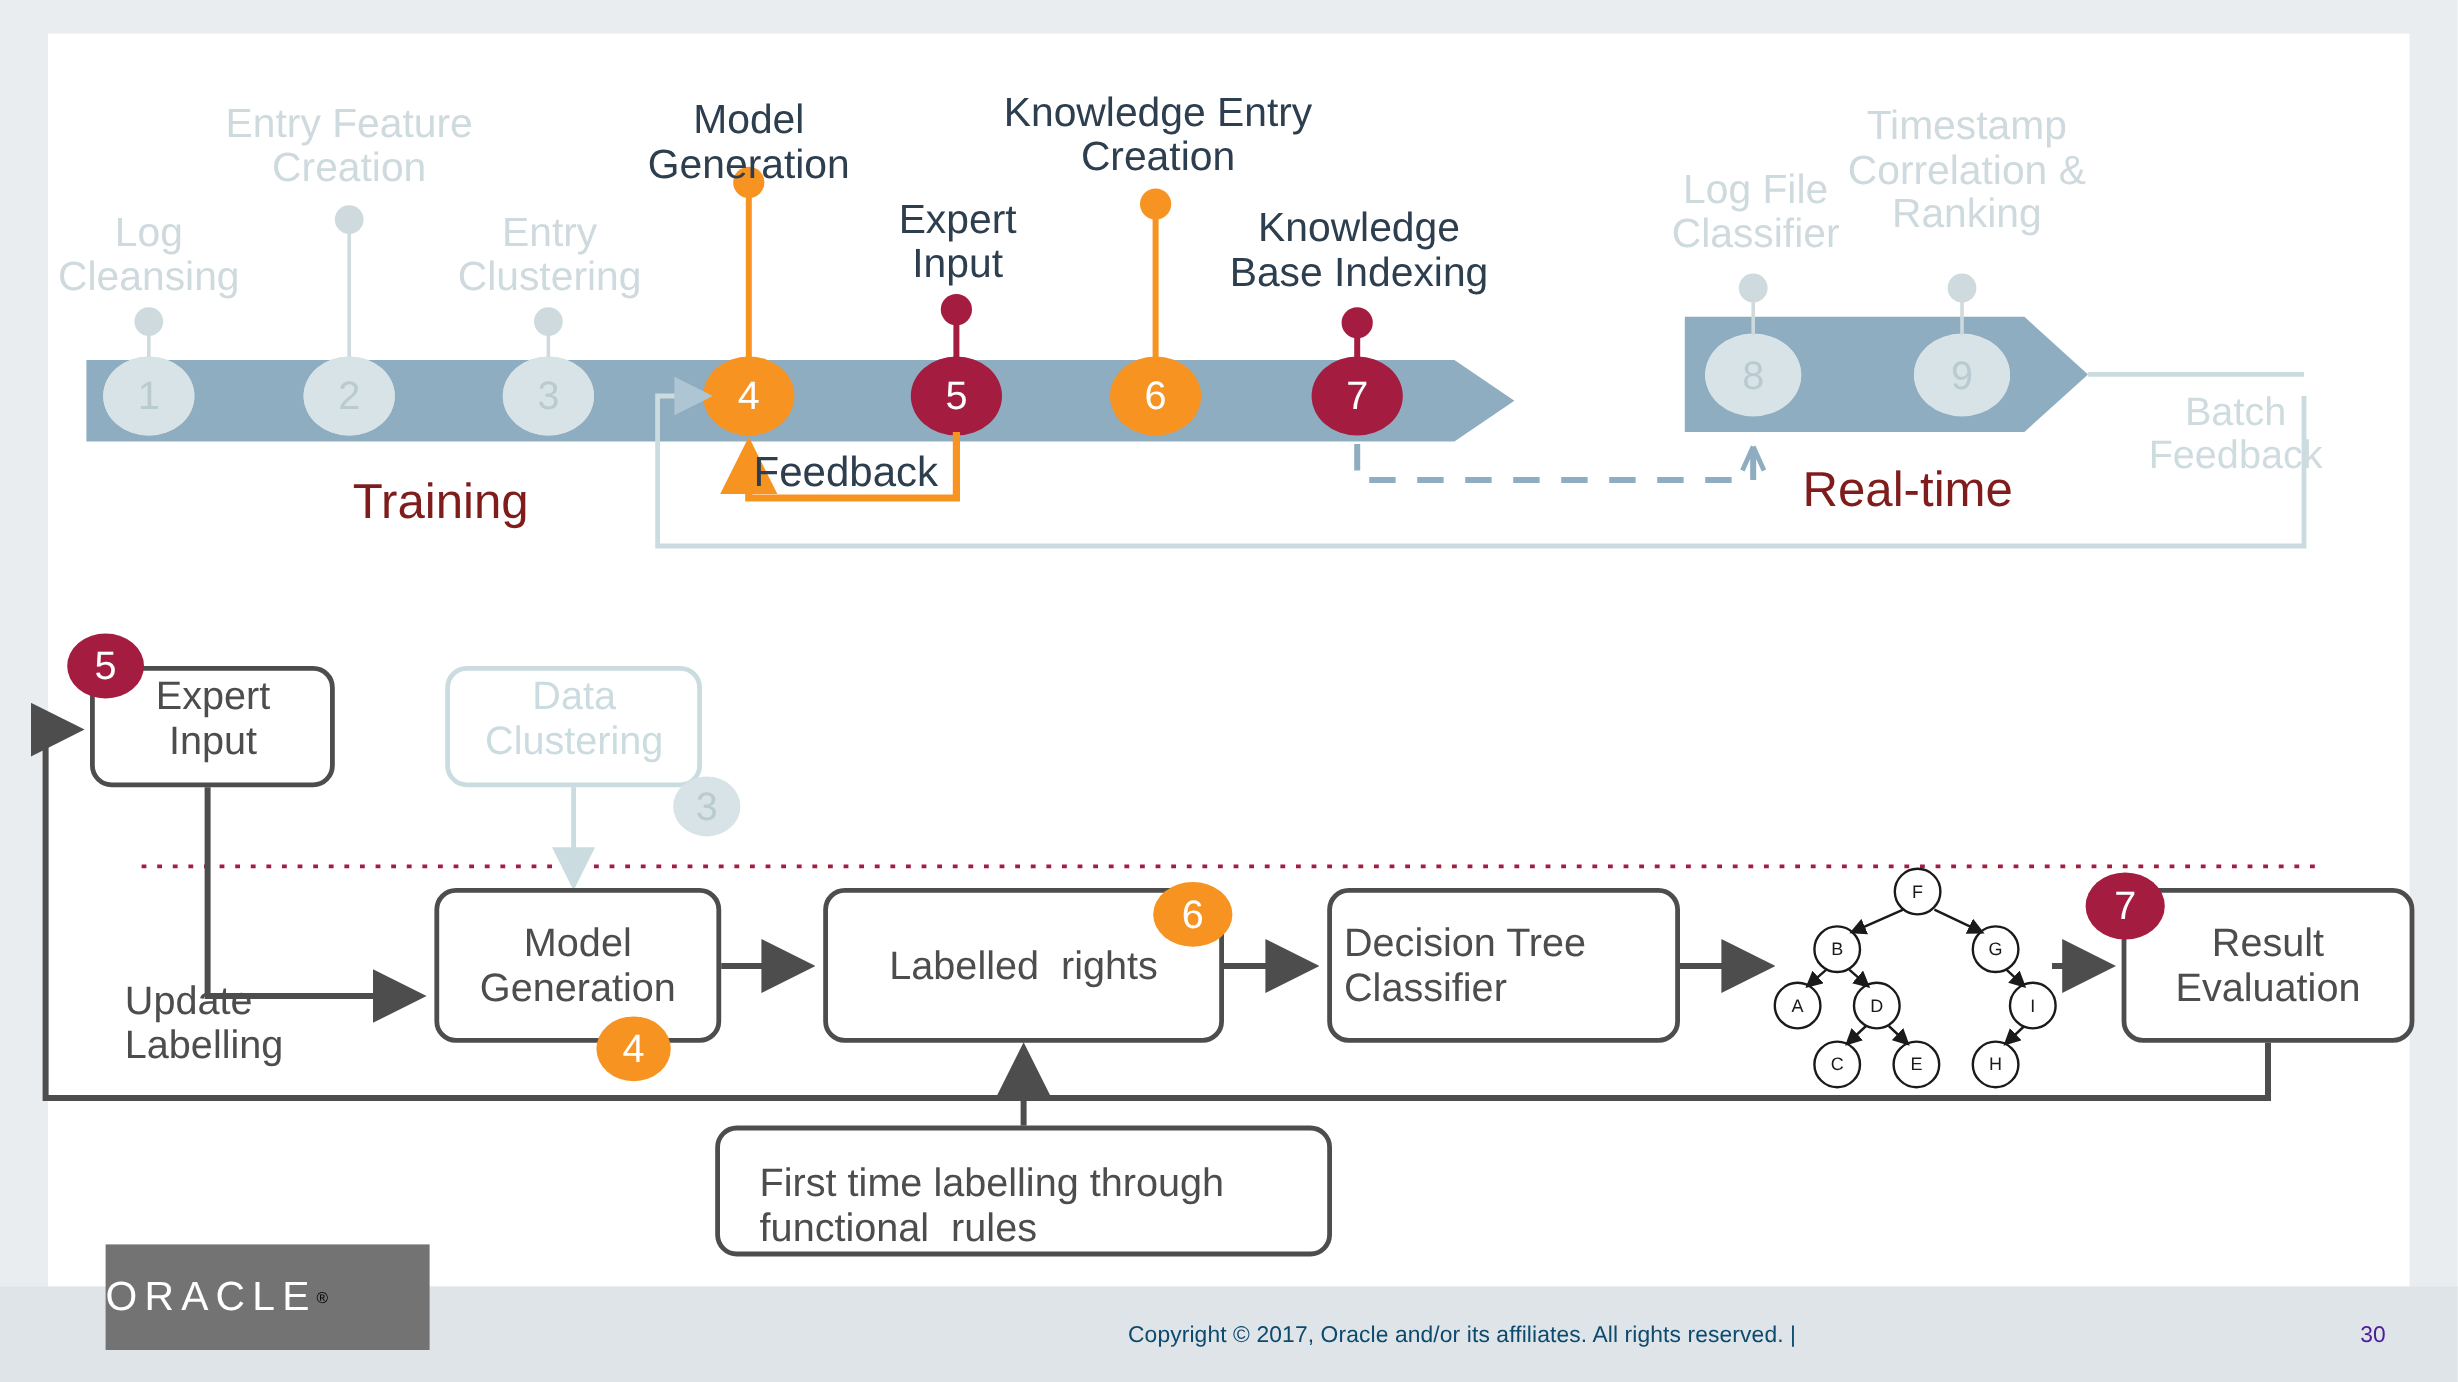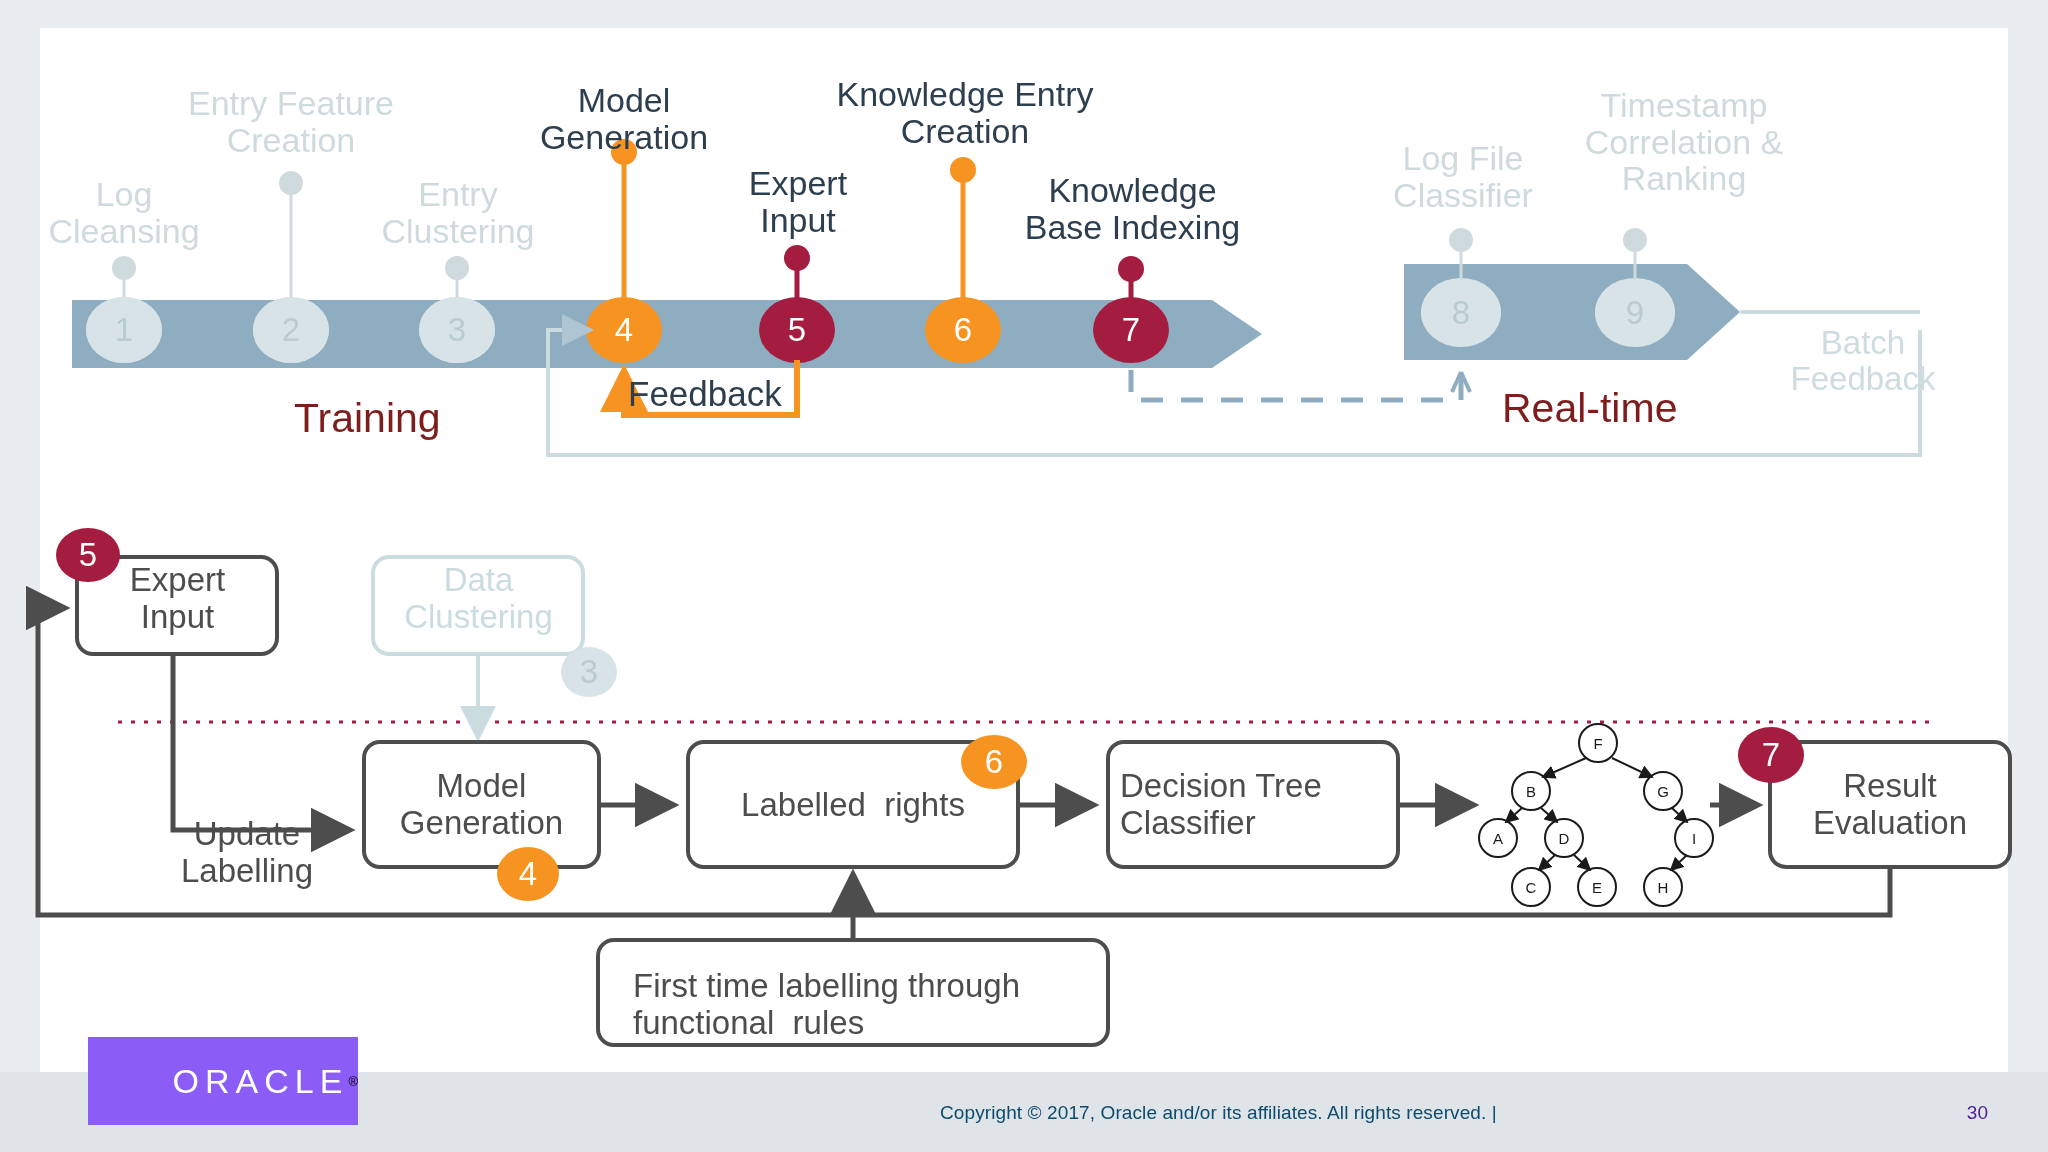--- a/index.html
+++ b/index.html
@@ -13,22 +13,22 @@
   #slide{
     position:absolute;left:40px;top:28px;width:1968px;height:1052px;
     background:#ffffff;
   }
   #footer{
     position:absolute;left:0;bottom:0;width:2048px;height:80px;
     background:#dfe4e8;
   }
   #oracle-logo{
     position:absolute;left:88px;bottom:27px;width:270px;height:88px;
-    background:#8b5cf6;
-    display:flex;align-items:center;justify-content:flex-end;
+    background:#737373;
+    display:flex;align-items:center;justify-content:flex-start;
   }
   #oracle-logo .wordmark{
     color:#fff;font-size:34px;letter-spacing:6px;font-weight:400;
     font-family:"Liberation Sans", sans-serif;
   }
   #oracle-logo .reg{font-size:13px;vertical-align:super;letter-spacing:0;}
   #copyright{
     position:absolute;left:940px;bottom:28px;
     font-size:19px;color:#0c4a6e;letter-spacing:0.1px;
   }
@@ -207,21 +207,21 @@
 <div class="lbl step-label active c-center" style="left:489px;top:82px;width:270px;white-space:pre;">Model
 Generation</div>
 <div class="lbl step-label active c-center" style="left:710px;top:165px;width:176px;white-space:pre;">Expert
 Input</div>
 <div class="lbl step-label active c-center" style="left:790px;top:76px;width:350px;white-space:pre;">Knowledge Entry
 Creation</div>
 <div class="lbl step-label active c-center" style="left:985px;top:172px;width:295px;white-space:pre;">Knowledge
 Base Indexing</div>
 <div class="lbl step-label inactive c-center" style="left:1350px;top:140px;width:226px;white-space:pre;">Log File
 Classifier</div>
-<div class="lbl step-label inactive c-center" style="left:1555px;top:87px;width:258px;white-space:pre;">Timestamp
+<div class="lbl step-label inactive c-center" style="left:1510px;top:87px;width:258px;white-space:pre;">Timestamp
 Correlation &amp;
 Ranking</div>
 
 <div class="circnum ghost" style="left:86px;top:297px;width:76px;height:66px;">1</div>
 <div class="circnum ghost" style="left:253px;top:297px;width:76px;height:66px;">2</div>
 <div class="circnum ghost" style="left:419px;top:297px;width:76px;height:66px;">3</div>
 <div class="circnum" style="left:586px;top:297px;width:76px;height:66px;color:#fff;">4</div>
 <div class="circnum" style="left:759px;top:297px;width:76px;height:66px;color:#fff;">5</div>
 <div class="circnum" style="left:925px;top:297px;width:76px;height:66px;color:#fff;">6</div>
 <div class="circnum" style="left:1093px;top:297px;width:76px;height:66px;color:#fff;">7</div>
@@ -242,21 +242,21 @@
 Clustering</div>
 <div class="lbl node-text" style="left:370px;top:768px;width:223px;white-space:pre;">Model
 Generation</div>
 <div class="lbl node-text" style="left:696px;top:787px;width:314px;white-space:pre;">Labelled  rights</div>
 <div class="lbl node-text" style="left:1120px;top:768px;width:275px;white-space:pre;text-align:left;">Decision Tree
 Classifier</div>
 <div class="lbl node-text" style="left:1776px;top:768px;width:228px;white-space:pre;">Result
 Evaluation</div>
 <div class="lbl node-text" style="left:612px;top:968px;width:490px;white-space:pre;text-align:left;margin-left:21px;">First time labelling through
 functional  rules</div>
-<div class="lbl node-text" style="left:104px;top:816px;width:190px;white-space:pre;text-align:center;margin-left:48px;">Update
+<div class="lbl node-text" style="left:104px;top:816px;width:190px;white-space:pre;text-align:left;">Update
 Labelling</div>
 
 <div class="badge maroon" style="left:56px;top:528px;width:64px;height:54px;">5</div>
 <div class="badge" style="left:561px;top:647px;width:56px;height:50px;background:transparent;color:#b9cbd1;">3</div>
 <div class="badge orange" style="left:497px;top:847px;width:62px;height:54px;">4</div>
 <div class="badge orange" style="left:961px;top:735px;width:66px;height:54px;">6</div>
 <div class="badge maroon" style="left:1738px;top:727px;width:66px;height:56px;">7</div>
 
 <div class="tree-node-label" style="left:1583px;top:728px;">F</div>
 <div class="tree-node-label" style="left:1516px;top:776px;">B</div>

